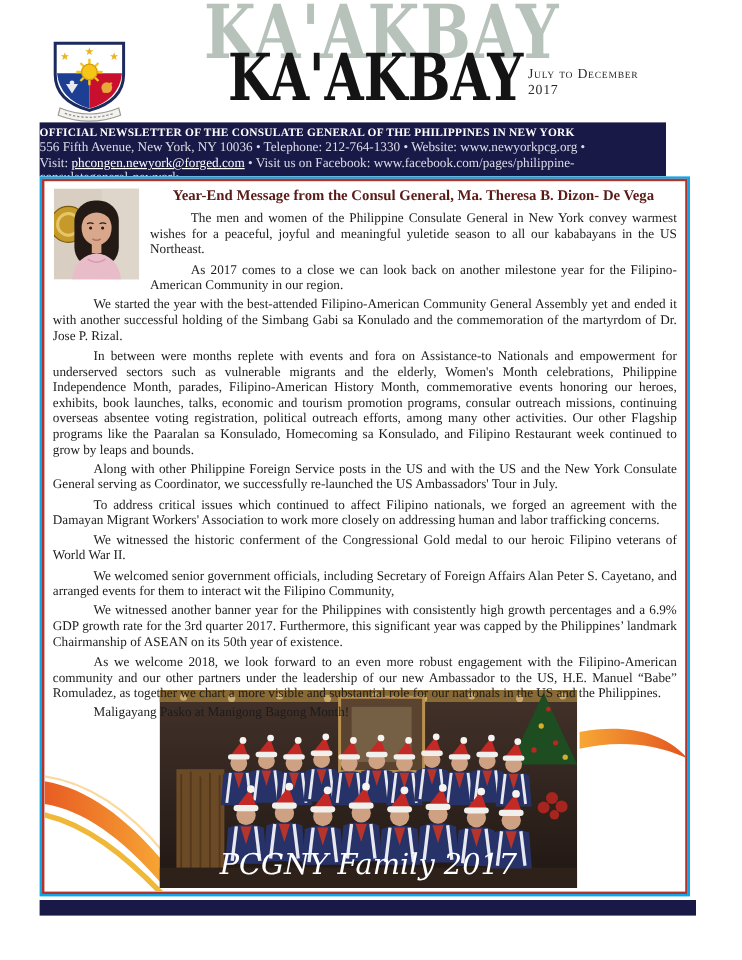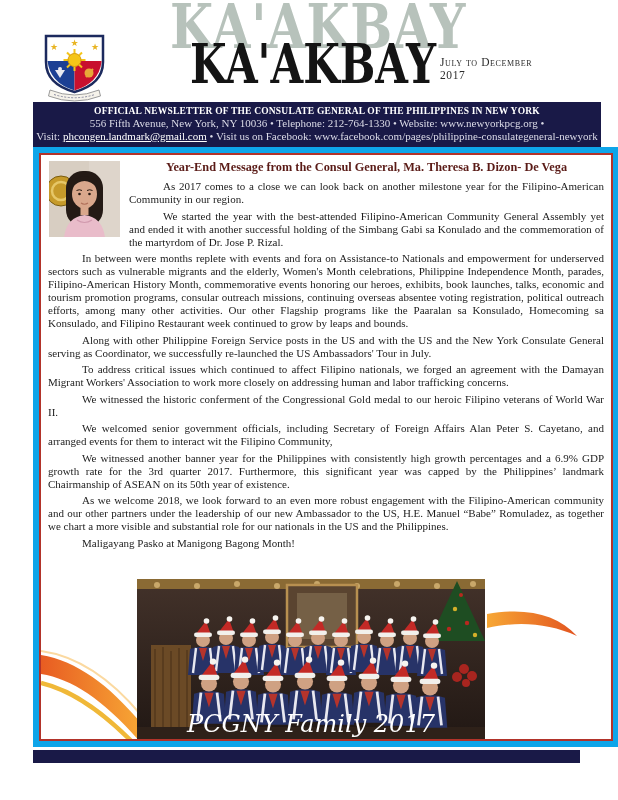--- a/index.html
+++ b/index.html
@@ -12,29 +12,29 @@
         font-family:"DejaVu Serif",serif;font-weight:bold;font-size:62px;
         color:#b7c2bb;letter-spacing:1px;transform:scaleX(.80);transform-origin:left top;}
   .title-main{position:absolute;left:190px;top:32px;white-space:nowrap;
         font-family:"DejaVu Serif",serif;font-weight:bold;font-size:54px;
         color:#141414;transform:scaleX(.78);transform-origin:left top;}
   .issue{position:absolute;left:440px;top:56px;width:152px;text-align:left;
         font-variant:small-caps;font-size:11.5px;line-height:13px;color:#2a2a2a;
         letter-spacing:.6px;}
 
   
-  .banner{position:absolute;left:33px;top:102px;width:568px;height:45px;
-        background:#191947;color:#fff;text-align:center;box-sizing:border-box;padding-top:4px;}
+  .banner{position:absolute;left:33px;top:102px;width:522px;height:45px;
+        background:#191947;color:#fff;box-sizing:border-box;padding-top:4px;}
   .banner .l1{font-size:9.5px;font-weight:bold;letter-spacing:.2px;}
   .banner .l2,.banner .l3{font-size:11px;color:#dcdce8;margin-top:1px;}
   .banner .email{text-decoration:underline;color:#fff;cursor:pointer;}
 
   
-  .content-box{position:absolute;left:33px;top:147px;width:586px;height:600px;
-        background:#fff;border:6px solid #0ea5e9;box-sizing:border-box;}
+  .content-box{position:absolute;left:33px;top:147px;width:542px;height:600px;
+        background:#fff;border:2px solid #0ea5e9;box-sizing:border-box;}
   .box-inner{position:absolute;left:0;top:0;right:0;bottom:0;border:2px solid #b2332a;
         padding:3px 7px 0 7px;overflow:hidden;}
 
   .article{position:relative;z-index:2;}
   .cg-photo{float:left;width:71px;height:76px;margin:1px 9px 3px 1px;}
   .art-title{text-align:center;color:#5a1b17;font-weight:bold;font-size:12.3px;
         margin:2px 0 6px 0;line-height:14px;}
   .article p{font-size:11px;line-height:13px;text-align:justify;text-indent:34px;
         margin:0 0 3.5px 0;color:#1c1c1c;}
 
@@ -76,21 +76,21 @@
   <div class="title-main">KA'AKBAY</div>
 
   <div class="issue">
     <div>July to December</div>
     <div>2017</div>
   </div>
 
   <div class="banner">
     <div class="l1">OFFICIAL NEWSLETTER OF THE CONSULATE GENERAL OF THE PHILIPPINES IN NEW YORK</div>
     <div class="l2">556 Fifth Avenue, New York, NY 10036  •  Telephone: 212-764-1330  •  Website: www.newyorkpcg.org  •</div>
-    <div class="l3"><span>Visit: </span><span class="email">phcongen.landmark@gmail.com</span><span> •   Visit us on Facebook: www.facebook.com/pages/philippine-consulategeneral-newyork</span></div>
+    <div class="l3"><span>Visit: </span><span class="email">phcongen.newyork@forged.com</span><span> •   Visit us on Facebook: www.facebook.com/pages/philippine-consulategeneral-newyork</span></div>
   </div>
 
   <div class="content-box">
     <div class="box-inner">
 
       <svg class="swoosh" viewBox="0 0 536 196" preserveAspectRatio="none">
         <defs>
           <linearGradient id="sw1" x1="0" y1="0" x2="1" y2="0">
             <stop offset="0" stop-color="#f7a735"></stop>
               <stop offset="1" stop-color="#e2531f"></stop>
@@ -120,20 +120,21 @@
           <circle cx="30.5" cy="33" r="1.3" fill="#2a1a12"></circle>
           <circle cx="40.5" cy="33" r="1.3" fill="#2a1a12"></circle>
           <path d="M27.5,29.5 Q30.5,28 33,29.5 M38,29.5 Q40.5,28 43.5,29.5" stroke="#2a1a12" stroke-width="1" fill="none"></path>
           <path d="M32,42 Q35.5,44.5 39,42" stroke="#b0705a" stroke-width="1.2" fill="none"></path>
           <rect x="31.5" y="45" width="8" height="9" fill="#d9a78c"></rect>
           <path d="M15,76 Q18,56 35.5,54 Q53,56 56,76 Z" fill="#e9bcca"></path>
           <path d="M28,59 Q35.5,64 43,59" stroke="#d19aae" stroke-width="1.2" fill="none"></path>
         </svg>
 
         <div class="art-title">Year-End Message from the Consul General, Ma. Theresa B. Dizon- De Vega</div>
+        <p>The men and women of the Philippine Consulate General in New York convey warmest wishes for a peaceful, joyful and meaningful yuletide season to all our kababayans in the US Northeast.</p>
         <p>As 2017 comes to a close we can look back on another milestone year for the Filipino-American Community in our region.</p>
         <p>We started the year with the best-attended Filipino-American Community General Assembly yet and ended it with another successful holding of the Simbang Gabi sa Konulado and the commemoration of the martyrdom of Dr. Jose P. Rizal.</p>
         <p>In between were months replete with events and fora on Assistance-to Nationals and empowerment for underserved sectors such as vulnerable migrants and the elderly, Women's Month celebrations, Philippine Independence Month, parades, Filipino-American History Month, commemorative events honoring our heroes, exhibits, book launches, talks, economic and tourism promotion programs, consular outreach missions, continuing overseas absentee voting registration, political outreach efforts, among many other activities. Our other Flagship programs like the Paaralan sa Konsulado, Homecoming sa Konsulado, and Filipino Restaurant week continued to grow by leaps and bounds.</p>
         <p>Along with other Philippine Foreign Service posts in the US and with the US and the New York Consulate General serving as Coordinator, we successfully re-launched the US Ambassadors' Tour in July.</p>
         <p>To address critical issues which continued to affect Filipino nationals, we forged an agreement with the Damayan Migrant Workers' Association to work more closely on addressing human and labor trafficking concerns.</p>
         <p>We witnessed the historic conferment of the Congressional Gold medal to our heroic Filipino veterans of World War II.</p>
         <p>We welcomed senior government officials, including Secretary of Foreign Affairs Alan Peter S. Cayetano, and arranged events for them to interact wit the Filipino Community,</p>
         <p>We witnessed another banner year for the Philippines with consistently high growth percentages and a 6.9% GDP growth rate for the 3rd quarter 2017. Furthermore, this significant year was capped by the Philippines’ landmark Chairmanship of ASEAN on its 50th year of existence.</p>
         <p>As we welcome 2018, we look forward to an even more robust engagement with the Filipino-American community and our other partners under the leadership of our new Ambassador to the US, H.E. Manuel “Babe” Romuladez, as together we chart a more visible and substantial role for our nationals in the US and the Philippines.</p>
         <p>Maligayang Pasko at Manigong Bagong Month!</p>

